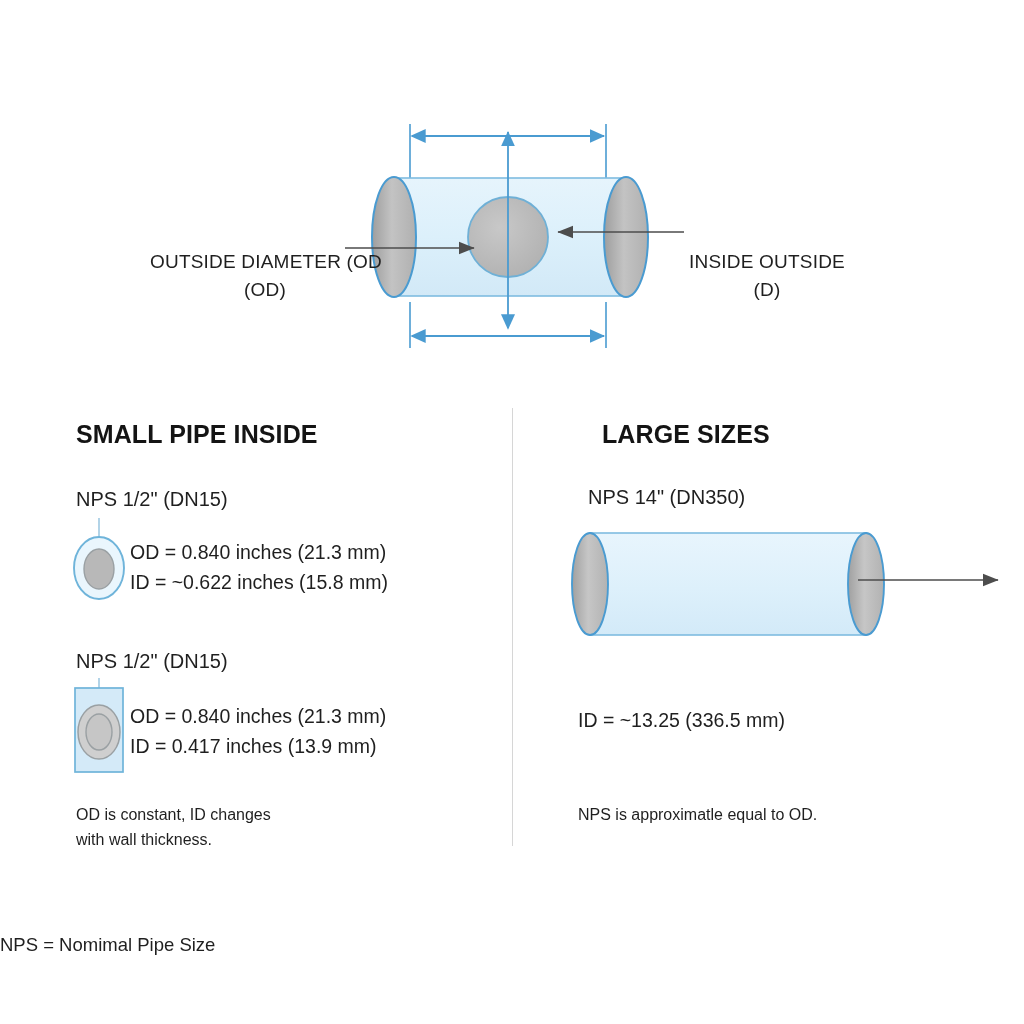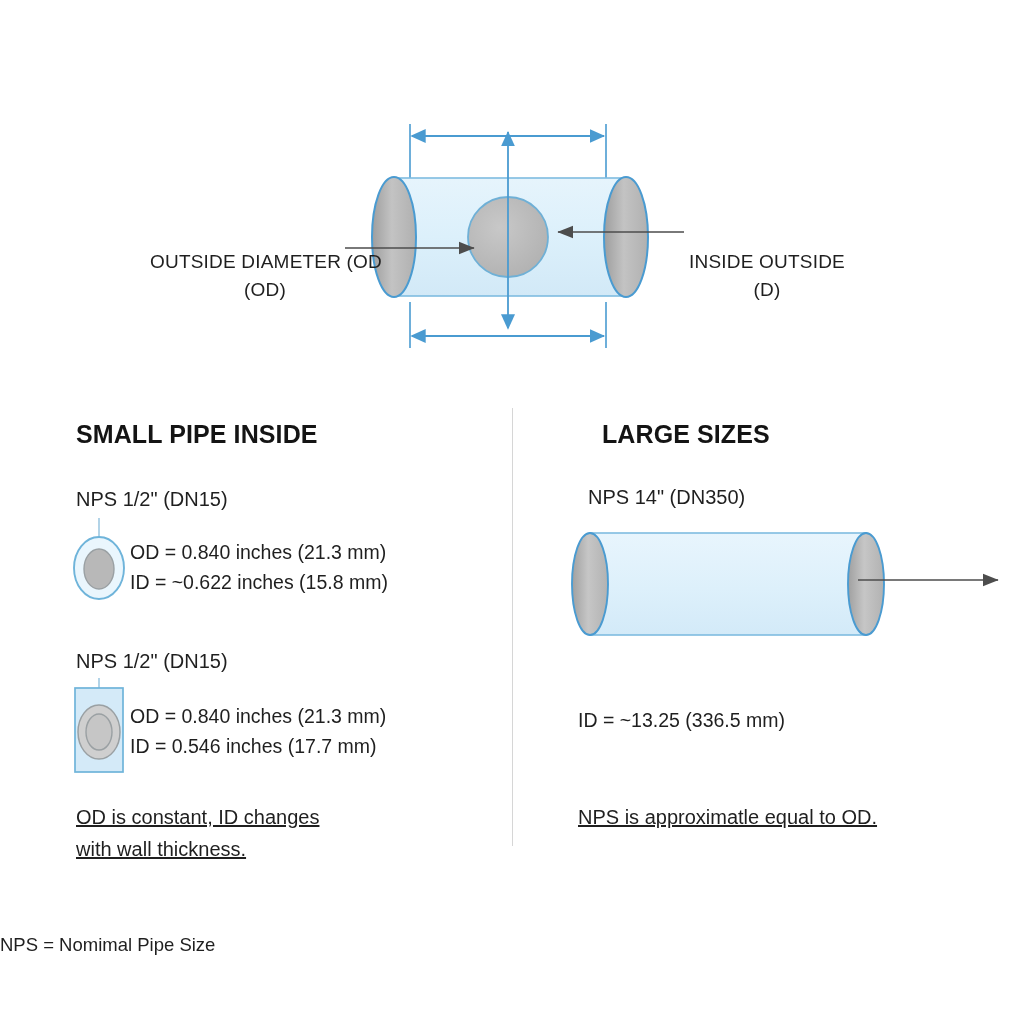--- a/index.html
+++ b/index.html
@@ -74,24 +74,23 @@
     color: #1f1f1f;
     line-height: 1.52;
     white-space: nowrap;
   }
   #small-spec-1 { left: 130px; top: 538px; }
   #small-spec-2 { left: 130px; top: 702px; }
   #large-spec   { left: 578px; top: 706px; }
 
   .note {
     position: absolute;
-    font-size: 20px;
+    font-size: 16px;
     color: #1f1f1f;
     line-height: 1.58;
-    text-decoration: underline;
   }
   #small-note { left: 76px; top: 802px; width: 400px; }
   #large-note { left: 578px; top: 802px; width: 420px; white-space: nowrap; }
 
   #footer {
     position: absolute;
     left: 0; top: 930px;
     width: 1024px;
     font-size: 18.5px;
     line-height: 1.6;
@@ -192,21 +191,21 @@
 
   <svg id="small-icon-2" viewBox="0 0 58 110">
     <line x1="29" y1="2" x2="29" y2="58" stroke="#9fc9e2" stroke-width="1.6"></line>
     <rect x="5" y="12" width="48" height="84" fill="#d4eaf8" stroke="#6fb4da" stroke-width="1.7"></rect>
     <ellipse cx="29" cy="56" rx="21" ry="27" fill="#cfcfcf" stroke="#9aa0a3" stroke-width="1.5"></ellipse>
     <ellipse cx="29" cy="56" rx="13" ry="18" fill="#c6c6c6" stroke="#9aa0a3" stroke-width="1.4"></ellipse>
   </svg>
 
   <div class="spec" id="small-spec-2">
     <div>OD = 0.840 inches (21.3 mm)</div>
-    <div>ID = 0.546 inches (17.7 mm)</div>
+    <div>ID = 0.417 inches (13.9 mm)</div>
   </div>
 
   <div class="note" id="small-note">
     <div>OD is constant, ID changes</div>
     <div>with wall thickness.</div>
   </div>
 
   <div class="col-title" id="large-title">LARGE SIZES</div>
 
   <div class="nps-head" id="large-nps">NPS 14" (DN350)</div>

